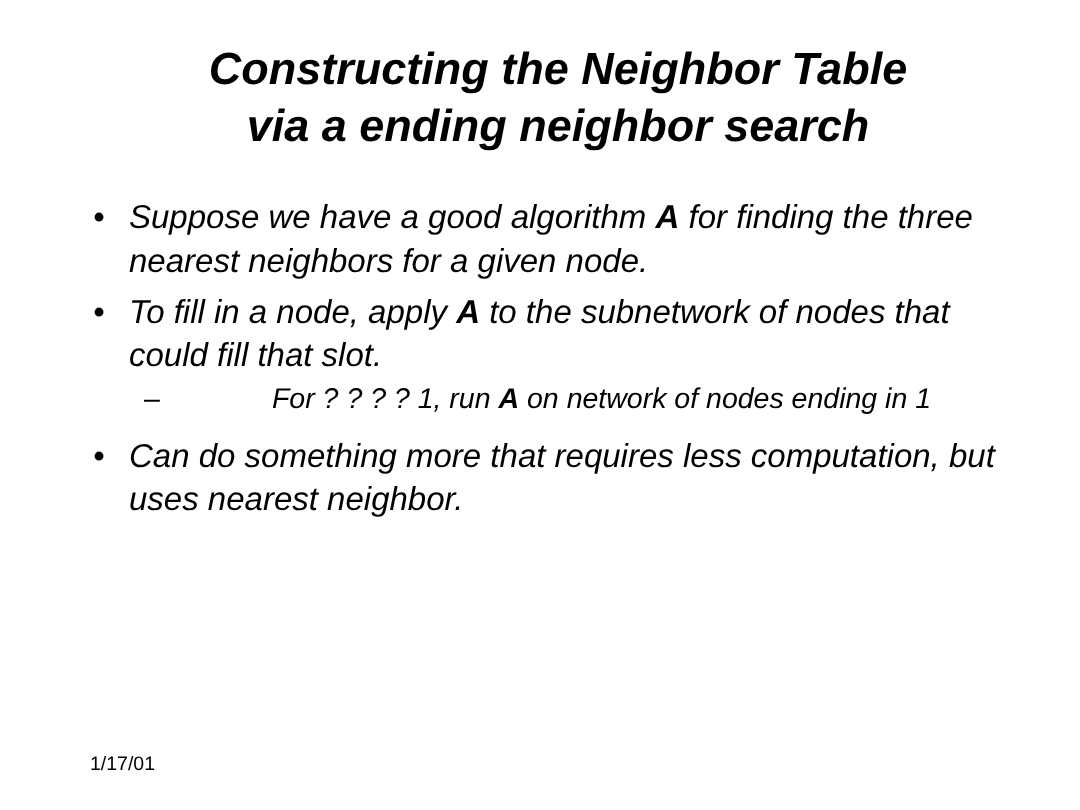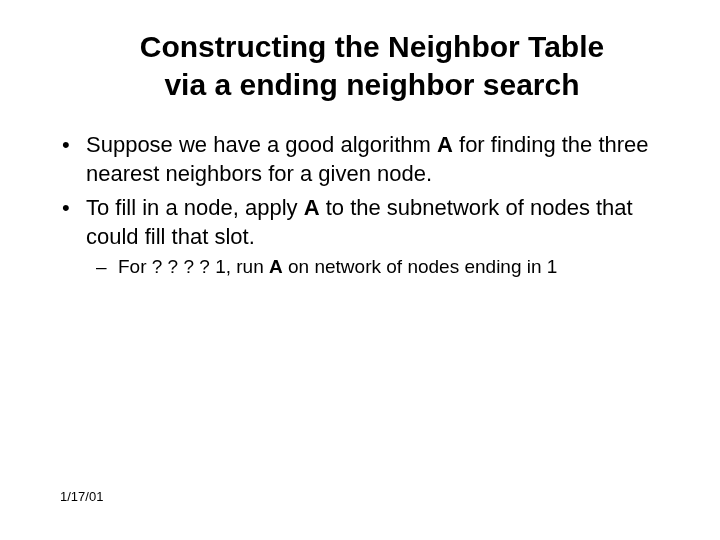--- a/index.html
+++ b/index.html
@@ -9,20 +9,21 @@
     background: #ffffff;
     font-family: Arial, Helvetica, sans-serif;
     color: #000;
     position: relative;
     overflow: hidden;
   }
   .slide {
     width: 100%;
     height: 100%;
     padding: 28px 36px 0 60px;
+    font-style: italic;
   }
   .title {
     font-size: 30px;
     font-weight: bold;
     text-align: center;
     line-height: 1.25;
     margin-bottom: 28px;
     padding: 0 10px;
   }
   ul.level1 {
@@ -45,32 +46,33 @@
   ul.level2 {
     list-style: none;
     font-size: 19px;
     margin-top: 4px;
     margin-bottom: 10px;
   }
   ul.level2 > li {
     position: relative;
     padding-left: 26px;
     margin-left: 6px;
+    text-align: center;
   }
   ul.level2 > li::before {
     content: "–";
     position: absolute;
     left: 4px;
     top: 0;
   }
   .algo { font-weight: bold; }
   .footer-date {
     position: absolute;
     left: 60px;
-    bottom: 36px;
+    bottom: 24px;
     font-size: 13px;
   }
 </style>
 </head>
 <body>
 
 <div class="slide">
 
   <div class="title">
     <span>Constructing the Neighbor Table</span><br>
@@ -82,17 +84,20 @@
       <span>Suppose we have a good algorithm </span><span class="algo">A</span><span> for finding the three nearest neighbors for a given node.</span>
     </li>
     <li>
       <span>To fill in a node, apply </span><span class="algo">A</span><span> to the subnetwork of nodes that could fill that slot.</span>
       <ul class="level2">
         <li>
           <span>For ? ? ? ? 1, run </span><span class="algo">A</span><span> on network of nodes ending in 1</span>
         </li>
       </ul>
     </li>
+    <li>
+      <span>Can do something more that requires less computation, but uses nearest neighbor.</span>
+    </li>
   </ul>
 
 </div>
 
 <div class="footer-date">1/17/01</div>
 
 </body></html>

